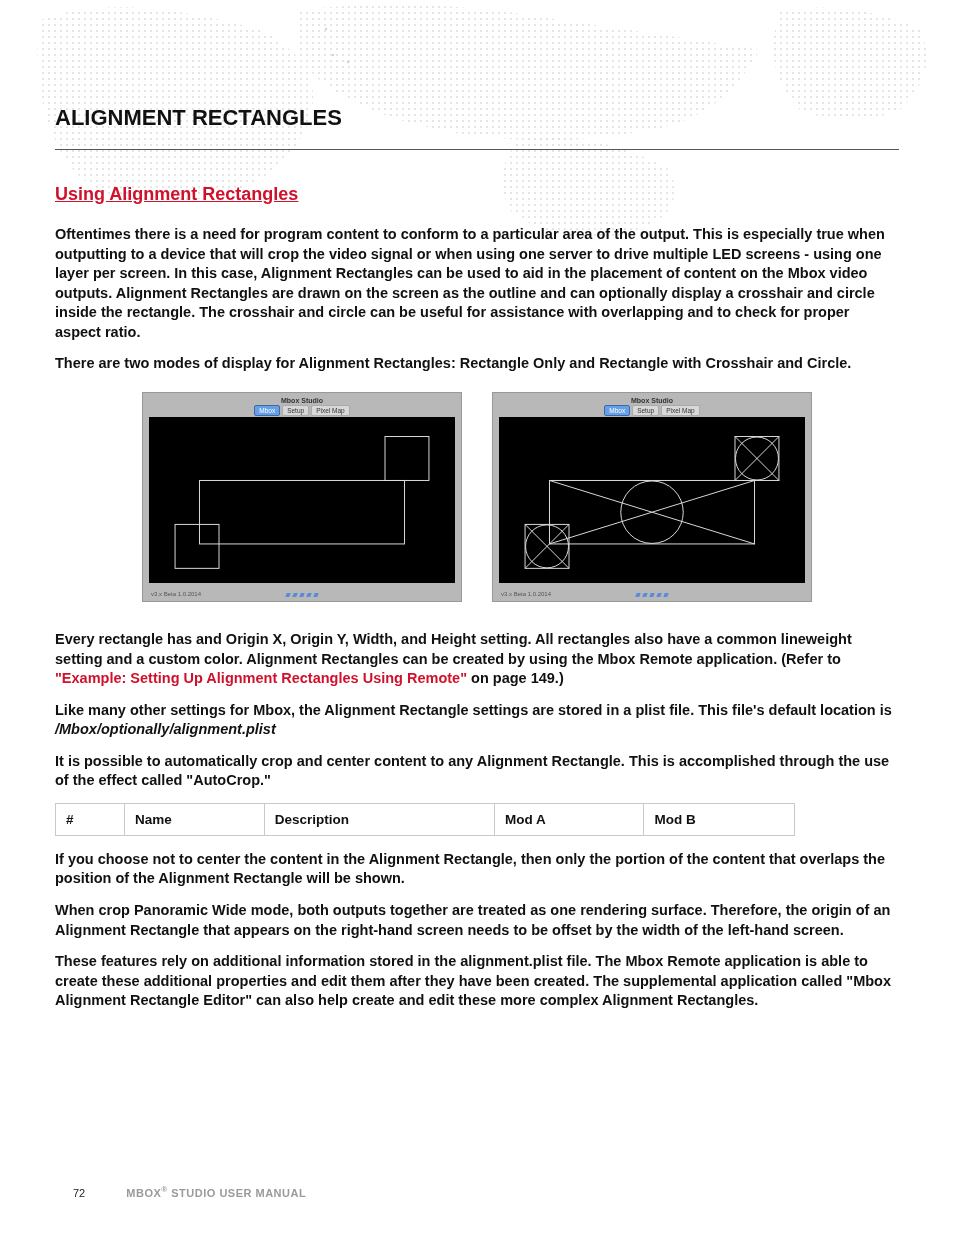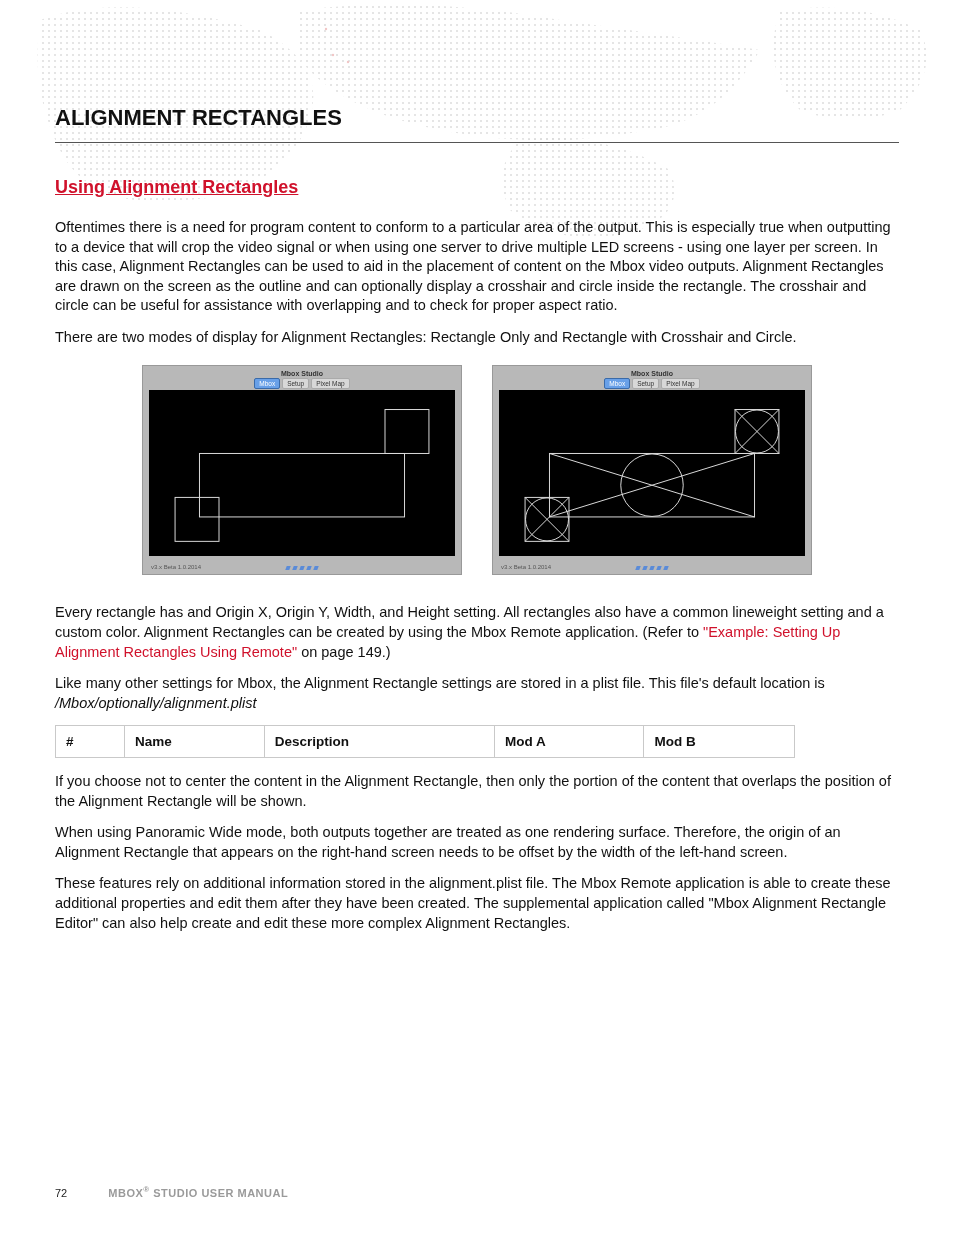--- a/index.html
+++ b/index.html
@@ -27,37 +27,38 @@
     padding: 105px 55px 30px 55px;
   }
   .h1 {
     font-family: "Arial Narrow", Arial, sans-serif;
     font-stretch: condensed;
     font-weight: 700;
     font-size: 22px;
     letter-spacing: 0px;
     color: #111;
     border-bottom: 1px solid #555;
-    padding-bottom: 11px;
+    padding-bottom: 18px;
     margin-bottom: 34px;
   }
   .h2 {
     font-family: "Arial Narrow", Arial, sans-serif;
     font-stretch: condensed;
     font-weight: 700;
     font-size: 18px;
     color: #d0112b;
     margin-bottom: 20px;
     text-decoration: underline;
   }
   p {
     font-size: 14.5px;
     line-height: 1.35;
     color: #111;
     margin-bottom: 12px;
+    font-weight: bold;
   }
   .redlink { color: #d0112b; }
   .ital { font-style: italic; }
   .figrow {
     display: flex;
     gap: 30px;
     justify-content: center;
     margin: 18px 0 28px 0;
   }
   .figure {
@@ -126,21 +127,21 @@
     border: 1px solid #c9c9c9;
     padding: 8px 10px;
     text-align: left;
     vertical-align: middle;
   }
   table.effect th { font-weight: 700; color: #111; }
   table.effect td { color: #222; }
   .footerbar {
     position: absolute;
     bottom: 36px;
-    left: 55px;
+    left: 73px;
     font-size: 11px;
     color: #222;
   }
   .footerbar .manual {
     color: #9a9a9a;
     font-weight: 700;
     letter-spacing: 0.5px;
     margin-left: 38px;
   }
   .footerbar .manual sup { font-size: 8px; }
@@ -241,35 +242,36 @@
 
 
   <p>
     <span>Every rectangle has and Origin X, Origin Y, Width, and Height setting. All rectangles also have a common lineweight setting and a custom color. Alignment Rectangles can be created by using the Mbox Remote application. (Refer to </span><span class="redlink">"Example: Setting Up Alignment Rectangles Using Remote"</span><span> on page 149.)</span>
   </p>
 
   <p>
     <span>Like many other settings for Mbox, the Alignment Rectangle settings are stored in a plist file. This file's default location is </span><span class="ital">/Mbox/optionally/alignment.plist</span>
   </p>
 
+  <p>It is possible to automatically crop and center content to any Alignment Rectangle. This is accomplished through the use of the effect called "AutoCrop."</p>
 
   <table class="effect">
     <tbody>
         <tr>
       <th>#</th>
       <th>Name</th>
       <th>Description</th>
       <th>Mod A</th>
       <th>Mod B</th>
     </tr>
   </tbody>
     </table>
 
   <p>If you choose not to center the content in the Alignment Rectangle, then only the portion of the content that overlaps the position of the Alignment Rectangle will be shown.</p>
-  <p>When using Panoramic Wide mode, both outputs together are treated as one rendering surface. Therefore, the origin of an Alignment Rectangle that appears on the right-hand screen needs to be offset by the width of the left-hand screen.</p>
+  <p>When crop Panoramic Wide mode, both outputs together are treated as one rendering surface. Therefore, the origin of an Alignment Rectangle that appears on the right-hand screen needs to be offset by the width of the left-hand screen.</p>
   <p>These features rely on additional information stored in the alignment.plist file. The Mbox Remote application is able to create these additional properties and edit them after they have been created. The supplemental application called "Mbox Alignment Rectangle Editor" can also help create and edit these more complex Alignment Rectangles.</p>
 
 </div>
 
 <div class="footerbar">
   <span>72</span>
   <span class="manual">MBOX<sup>®</sup> STUDIO USER MANUAL</span>
 </div>
 
 </body></html>

